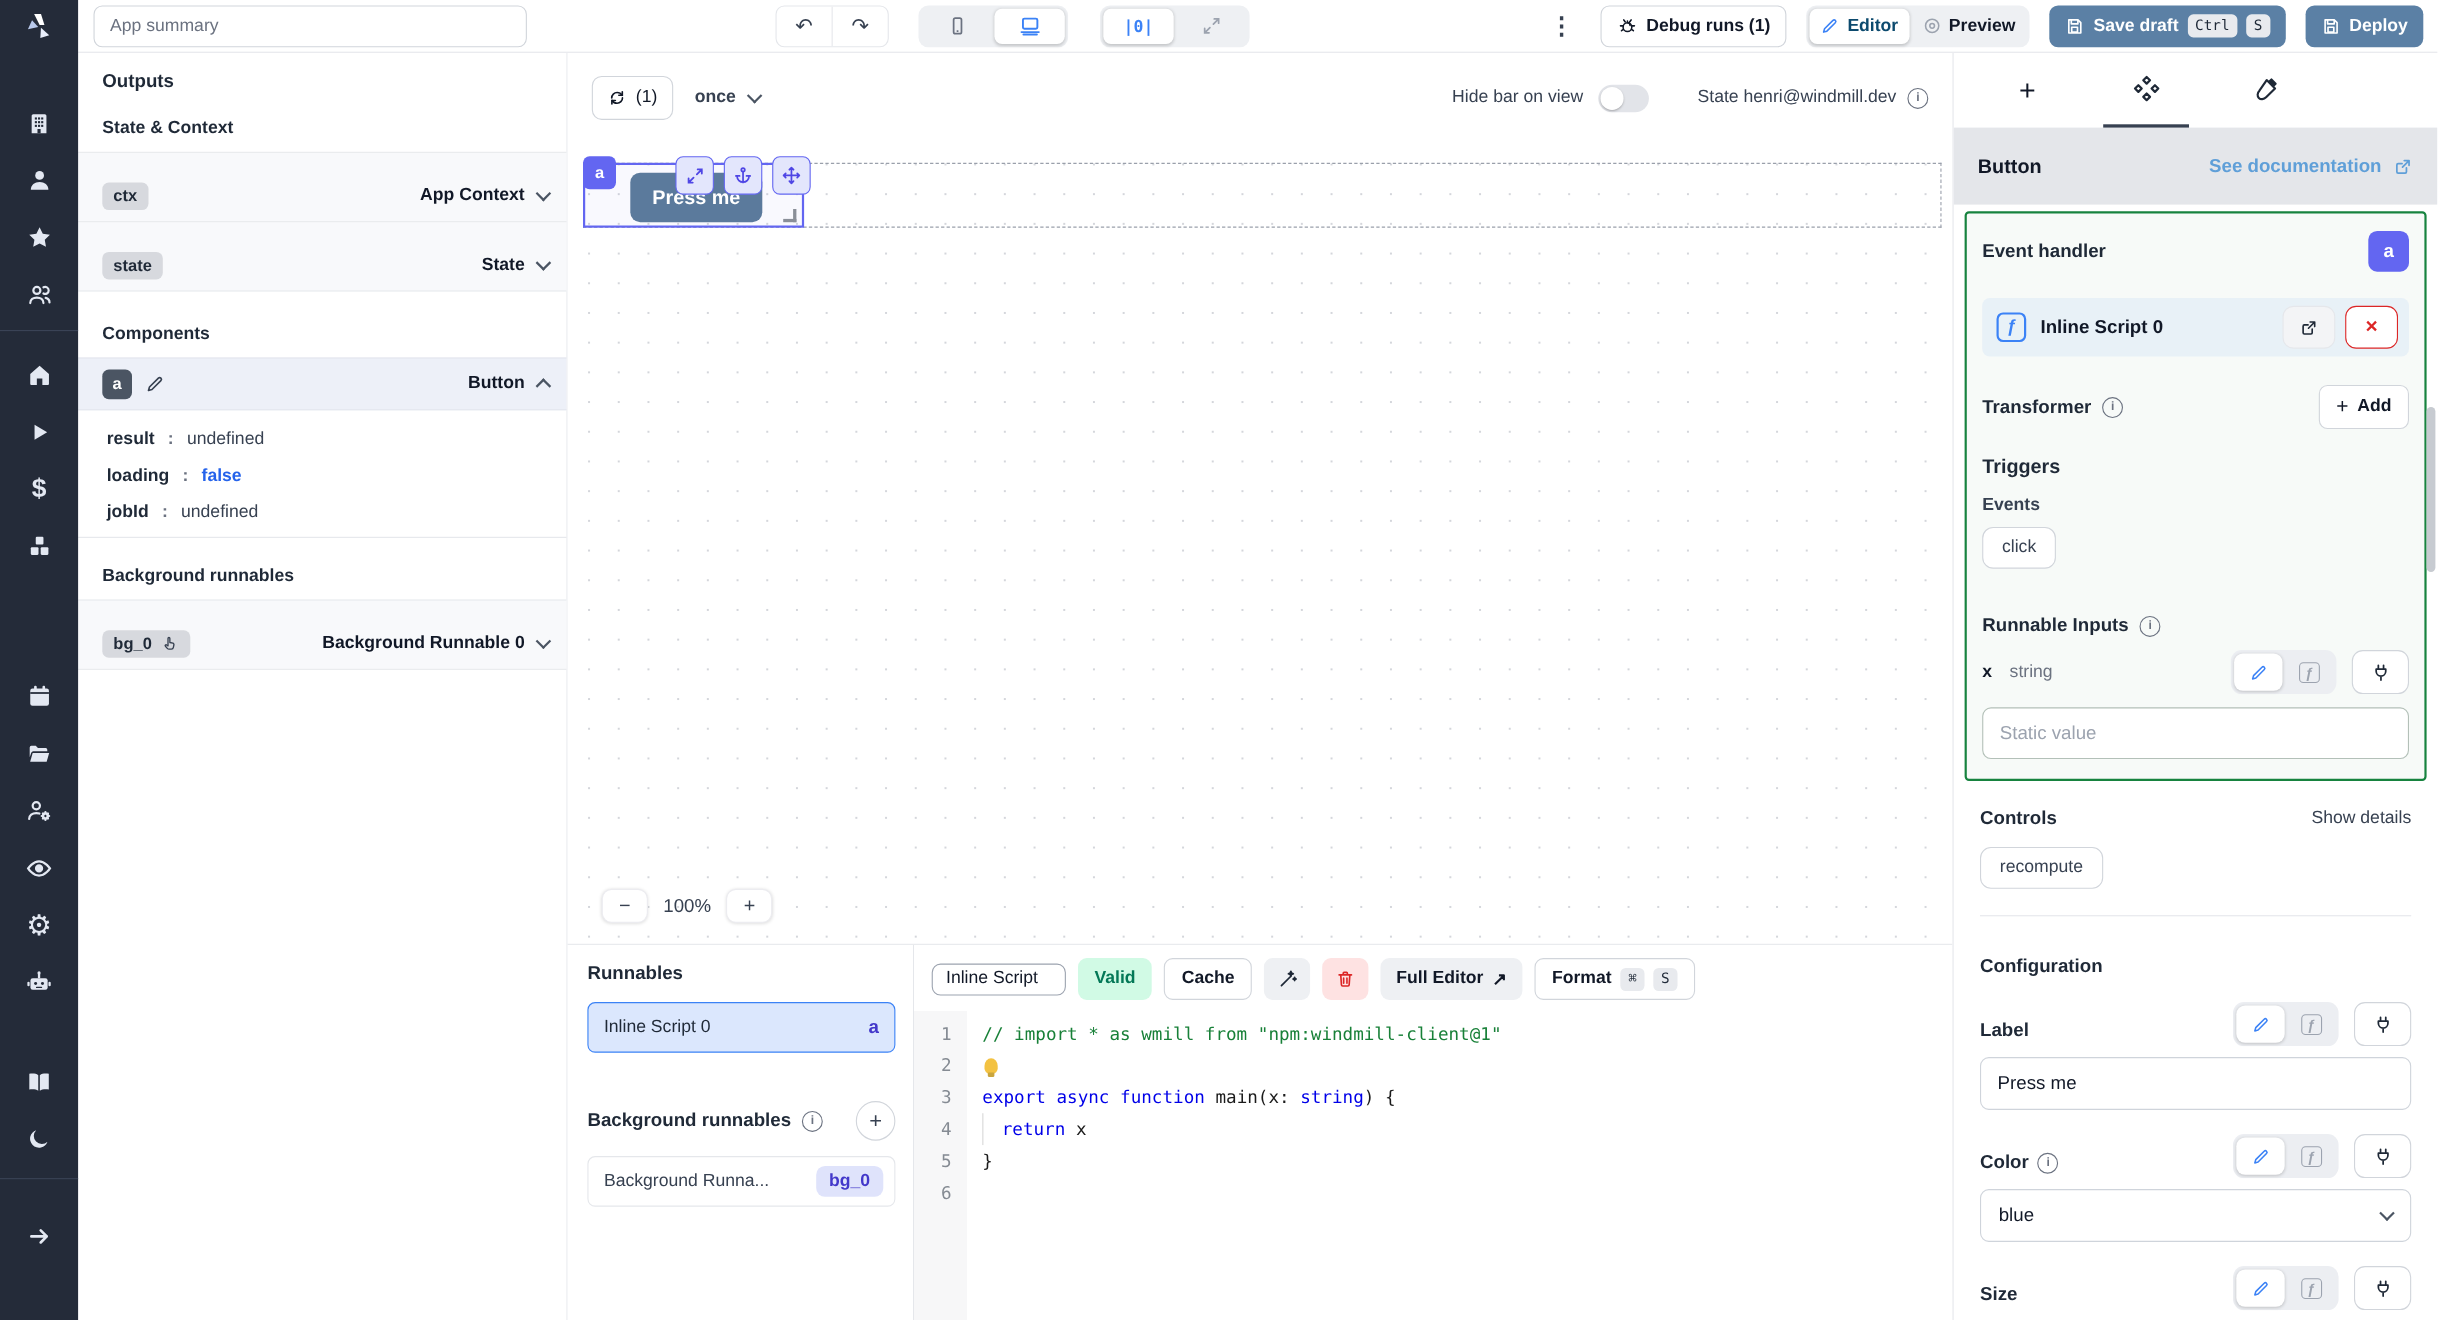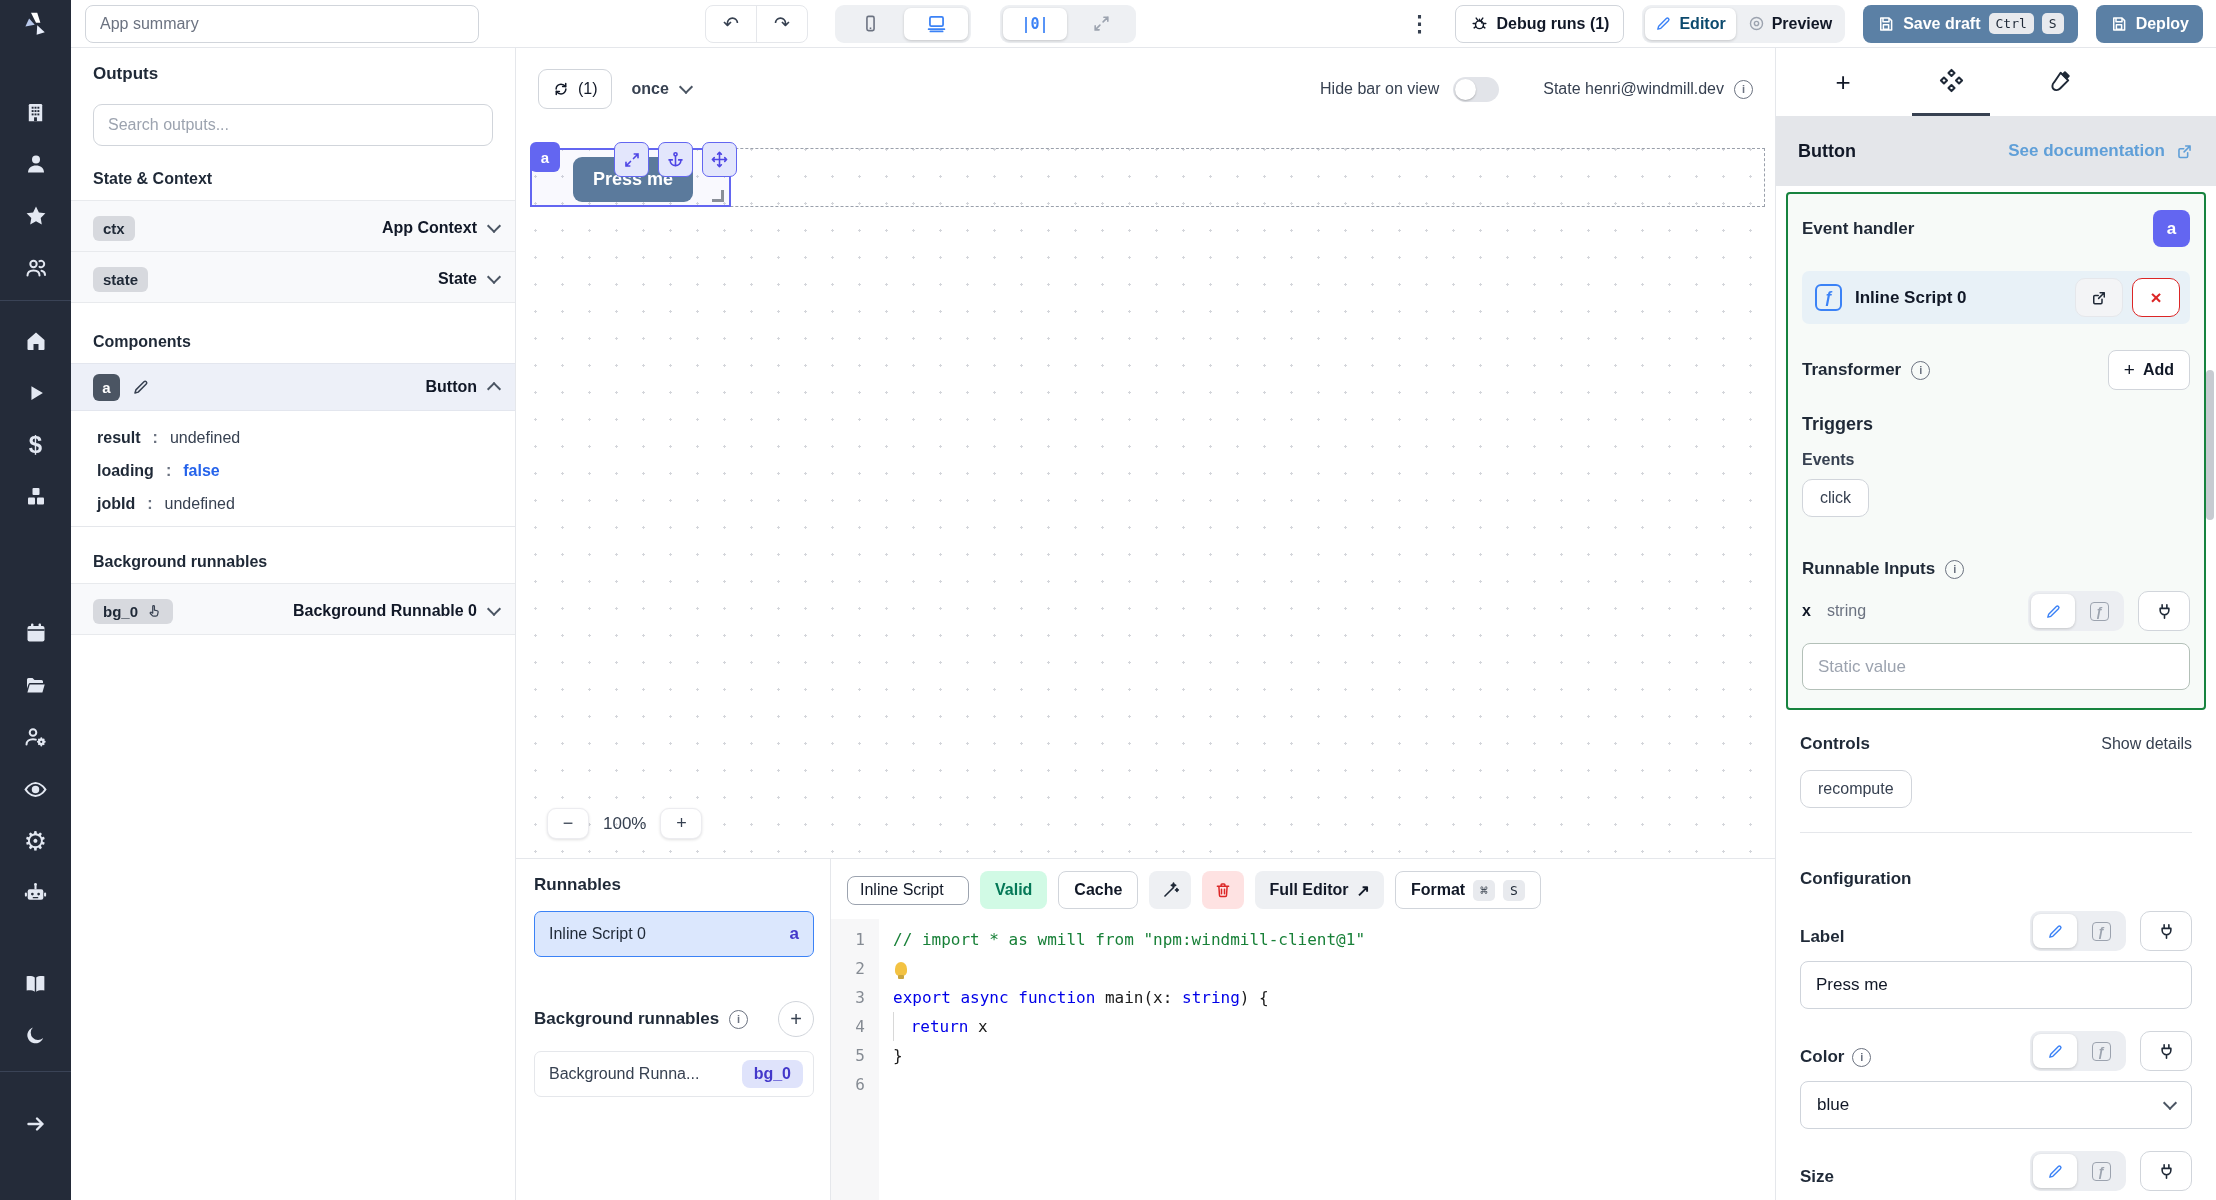--- a/index.html
+++ b/index.html
@@ -31,21 +31,21 @@
   .chv{width:8px;height:8px;border-right:2px solid #4b5563;border-bottom:2px solid #4b5563;display:inline-block;transform:rotate(45deg);margin-top:-4px;}
   .chv.up{transform:rotate(-135deg);margin-top:4px;}
   .info-icon{display:inline-flex;align-items:center;justify-content:center;width:17px;height:17px;border:1.5px solid #6b7280;border-radius:50%;font-size:11px;color:#6b7280;font-weight:700;flex:none;}
   
   .outputs{left:71px;top:48px;width:445px;height:1152px;background:#fff;border-right:1px solid #e5e7eb;box-sizing:border-box;padding:16px 0 0 0;}
   .op-pad{padding:0 22px;}
   .panel-title{font-size:17px;font-weight:700;color:#1f2937;}
   .search-input{margin-top:20px;width:100%;height:42px;border:1px solid #d1d5db;border-radius:9px;padding:0 14px;font-size:16px;color:#374151;box-sizing:border-box;font-family:"Liberation Sans",sans-serif;}
   .search-input::placeholder{color:#9ca3af;}
   .sec-title{font-size:16px;font-weight:700;color:#1f2937;margin-top:24px;}
-  .out-row{height:46px;display:flex;align-items:center;padding:4px 16px 0 22px;border-top:1px solid #e8eaed;background:#f8f9fb;cursor:pointer;}
+  .out-row{height:46px;display:flex;align-items:center;padding:16px 16px 0 22px;border-top:1px solid #e8eaed;background:#f8f9fb;cursor:pointer;}
   .out-row:last-of-type{border-bottom:1px solid #e8eaed;}
   .out-rows{margin-top:12px;}
   .id-badge{background:#d7d9de;color:#1f2937;font-weight:700;font-size:15px;border-radius:6px;padding:4px 10px;}
   .row-right{margin-left:auto;display:flex;align-items:center;gap:12px;font-size:16px;font-weight:700;color:#111827;}
   .comp-row{background:#edf0f8;border-top:1px solid #e3e6ee;border-bottom:1px solid #e3e6ee;height:46px;display:flex;align-items:center;gap:12px;padding:0 16px 0 22px;cursor:pointer;margin-top:12px;}
   .a-badge-dark{width:27px;height:27px;background:#4b5563;color:#fff;font-weight:700;font-size:15px;border-radius:6px;display:flex;align-items:center;justify-content:center;}
   .props{padding:10px 0 6px 26px;border-bottom:1px solid #e5e7eb;}
   .prop-row{display:flex;align-items:center;gap:12px;height:33px;font-size:16px;}
   .prop-key{font-weight:700;color:#1f2937;}
   .prop-colon{color:#6b7280;font-weight:700;}
@@ -370,21 +370,20 @@
           </svg>
         </span>
       <span>Deploy</span>
     </button>
   </div>
 </header>
 
 <section class="abs outputs">
   <div class="op-pad">
     <div class="panel-title">Outputs</div>
-    <input class="search-input" placeholder="Search outputs..." style="">
     <div class="sec-title">State &amp; Context</div>
   </div>
   <div class="out-rows">
     <div class="out-row">
       <span class="id-badge">ctx</span>
       <span class="row-right">
           <span>App Context</span>
           <span class="chv"></span>
         </span>
     </div>

